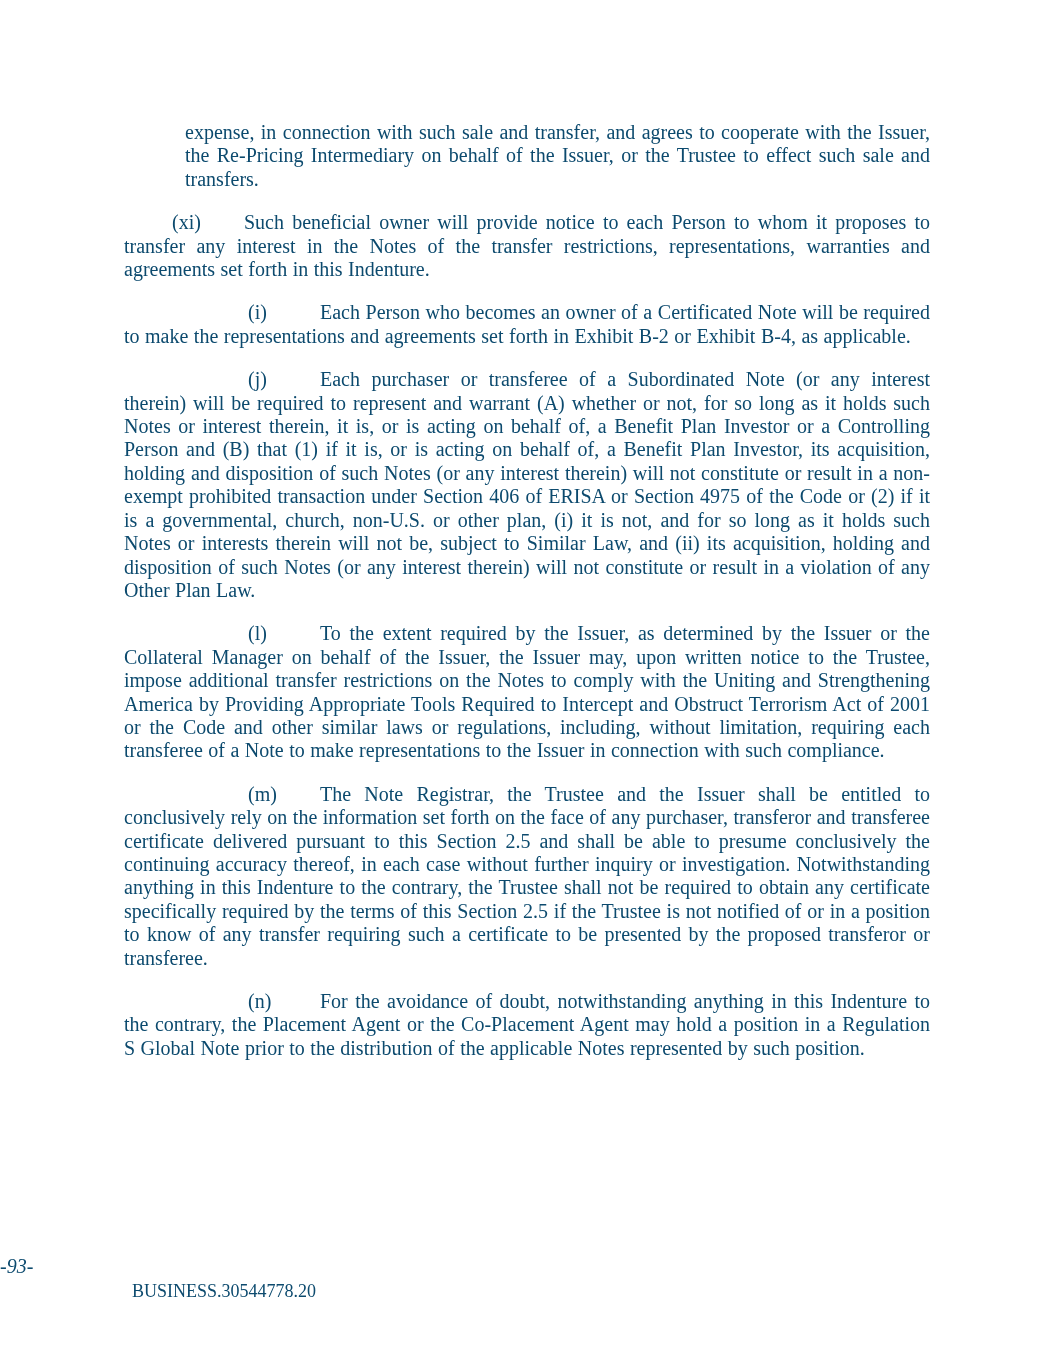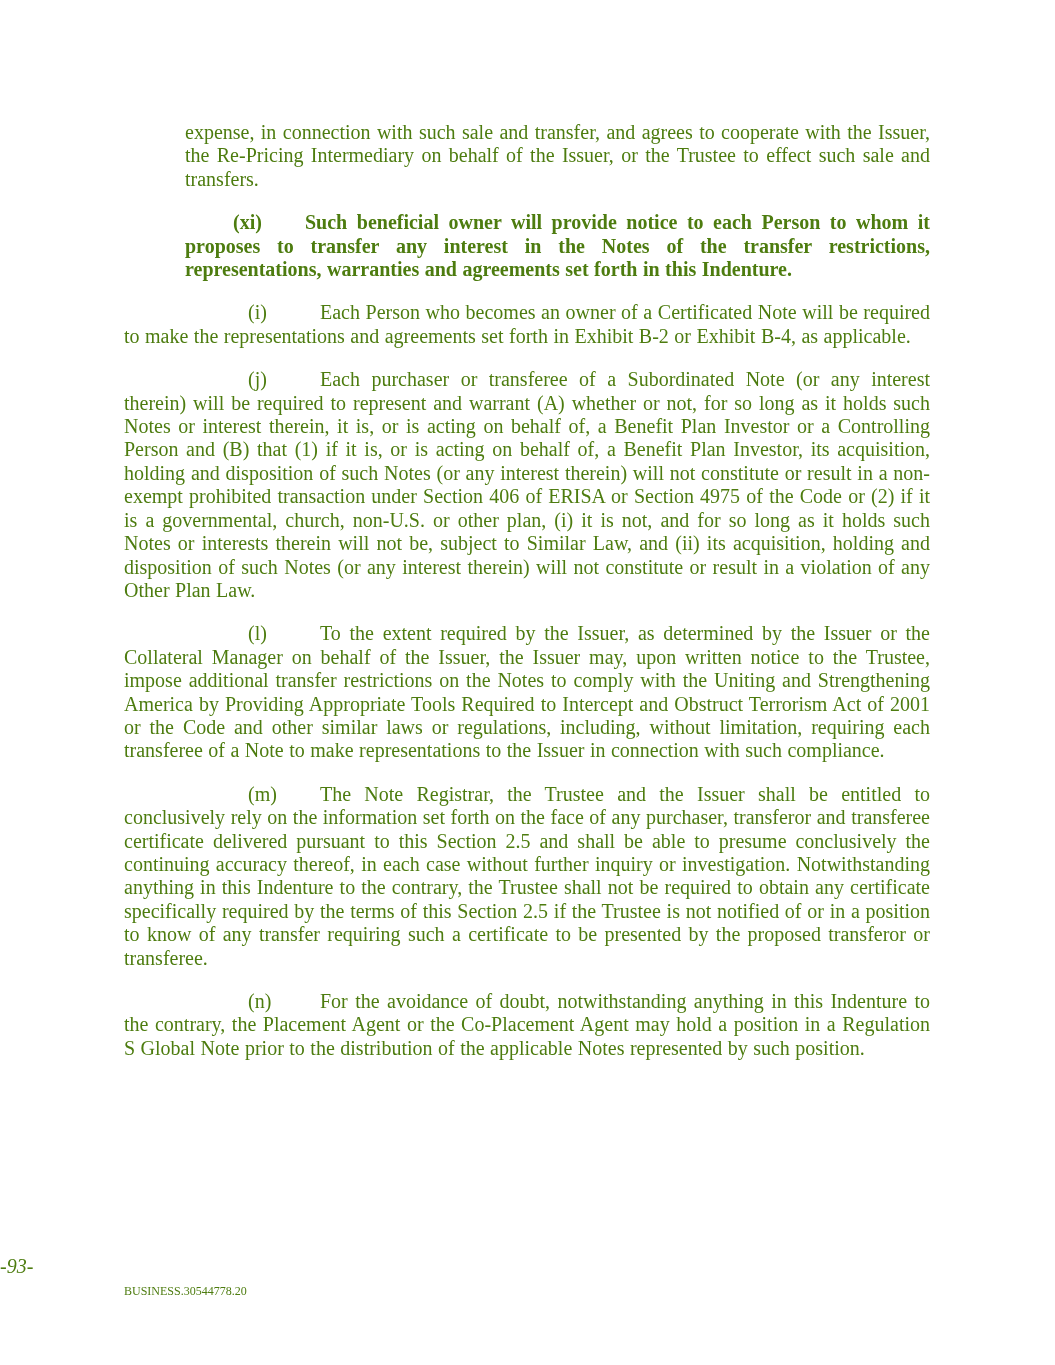--- a/index.html
+++ b/index.html
@@ -5,21 +5,21 @@
   html, body {
     margin: 0;
     padding: 0;
     background: #ffffff;
   }
   .page {
     position: relative;
     width: 1055px;
     height: 1365px;
     background: #ffffff;
-    color: #4d7c0f;
+    color: #0c4a6e;
     font-family: "Liberation Serif", "DejaVu Serif", serif;
     font-size: 20px;
     overflow: hidden;
   }
   .content {
     position: absolute;
     left: 124px;
     top: 121px;
     width: 806px;
   }
@@ -28,23 +28,21 @@
     text-align: justify;
     line-height: 23.4px;
     word-spacing: 0.5px;
   }
   
   p.block {
     margin-left: 61px;
   }
   
   p.sub {
-    margin-left: 61px;
     text-indent: 48px;
-    font-weight: bold;
   }
   
   p.item {
     text-indent: 124px;
   }
   .label {
     display: inline-block;
     width: 72px;
     text-indent: 0;
   }
@@ -55,23 +53,23 @@
     position: absolute;
     left: 0;
     top: 1255px;
     width: 1041px;
     text-align: left;
     line-height: 23.4px;
     font-style: italic;
   }
   .doc-id {
     position: absolute;
-    left: 124px;
+    left: 132px;
     top: 1282px;
-    font-size: 12px;
+    font-size: 18px;
     line-height: 18px;
   }
 </style>
 </head>
 <body>
 
 <div class="page">
   <div class="content">
       <p class="para block"><span>expense, in connection with such sale and transfer, and agrees to cooperate with the Issuer, the Re-Pricing Intermediary on behalf of the Issuer, or the Trustee to effect such sale and transfers.</span></p>
       <p class="para sub"><span class="label">(xi)</span><span>Such beneficial owner will provide notice to each Person to whom it proposes to transfer any interest in the Notes of the transfer restrictions, representations, warranties and agreements set forth in this Indenture.</span></p>

